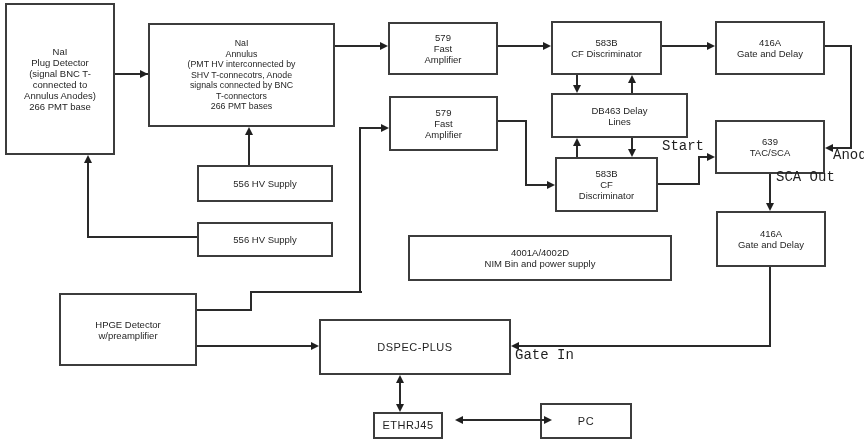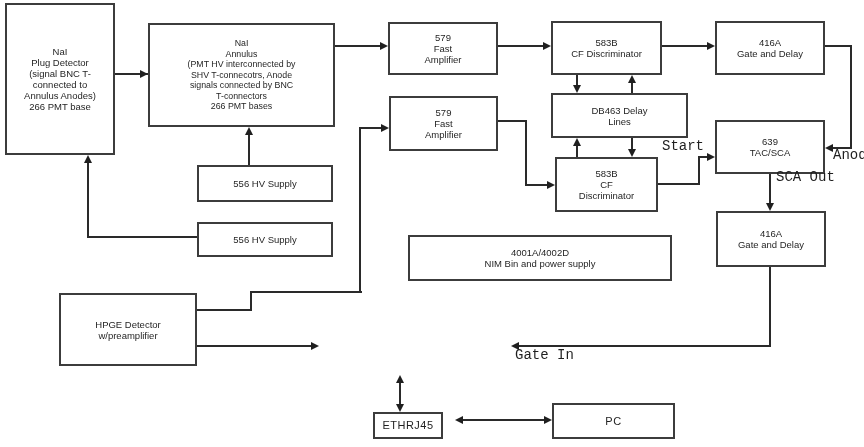--- a/index.html
+++ b/index.html
@@ -89,24 +89,27 @@
     <div class="bt">556 HV Supply</div>
   </div>
   <div class="box" style="left:408px;top:235px;width:264px;height:46px">
     <div class="bt">4001A/4002D
 NIM Bin and power supply</div>
   </div>
   <div class="box" style="left:59px;top:293px;width:138px;height:73px">
     <div class="bt">HPGE Detector
 w/preamplifier</div>
   </div>
+  <div class="box" style="left:319px;top:319px;width:192px;height:56px">
+    <div class="bt big">DSPEC-PLUS</div>
+  </div>
   <div class="box" style="left:373px;top:412px;width:70px;height:27px">
     <div class="bt big">ETHRJ45</div>
   </div>
-  <div class="box" style="left:552px;top:403px;width:123px;height:36px">
+  <div class="box" style="left:540px;top:403px;width:92px;height:36px">
     <div class="bt big">PC</div>
   </div>
 
   <div class="hl" style="left:115px;top:73px;width:33px"></div>
   <div class="ah ah-r" style="left:140px;top:70px"></div>
 
   <div class="hl" style="left:335px;top:45px;width:46px"></div>
   <div class="ah ah-r" style="left:380px;top:42px"></div>
 
   <div class="hl" style="left:498px;top:45px;width:46px"></div>

